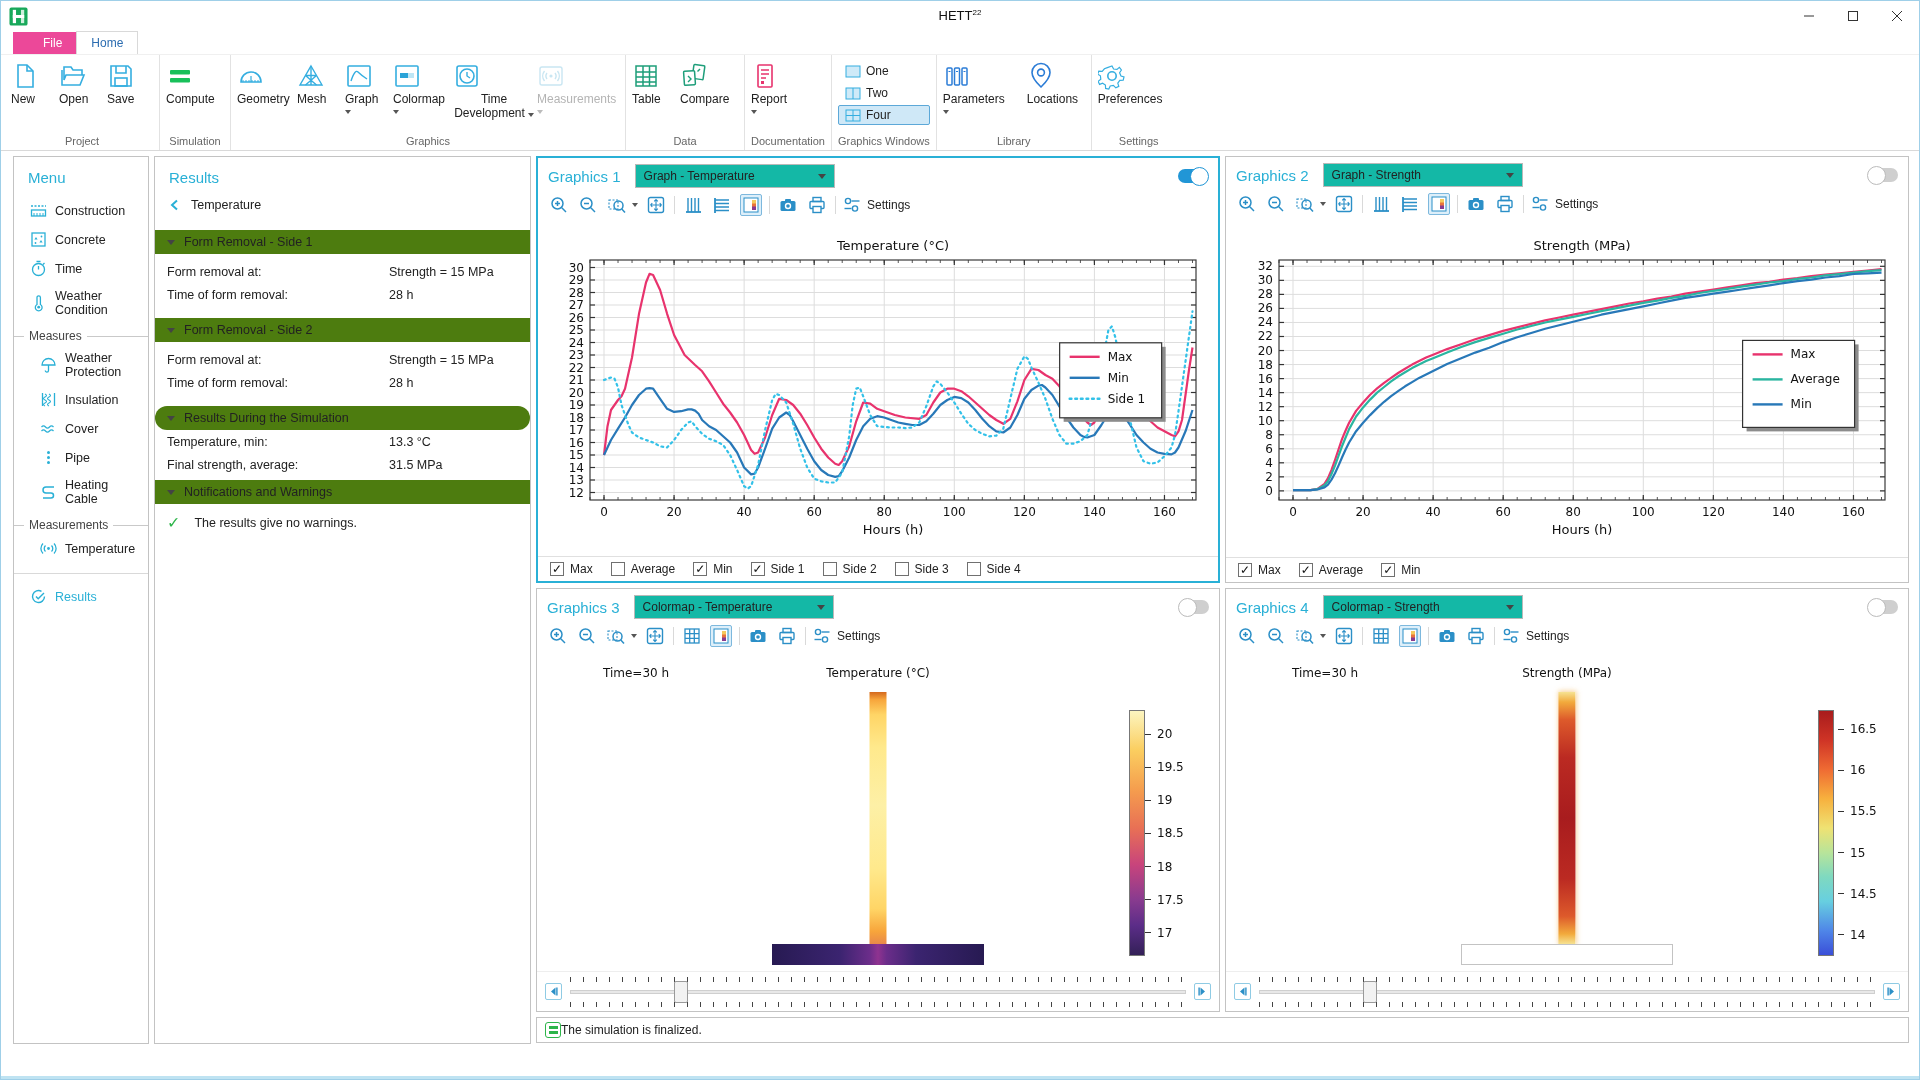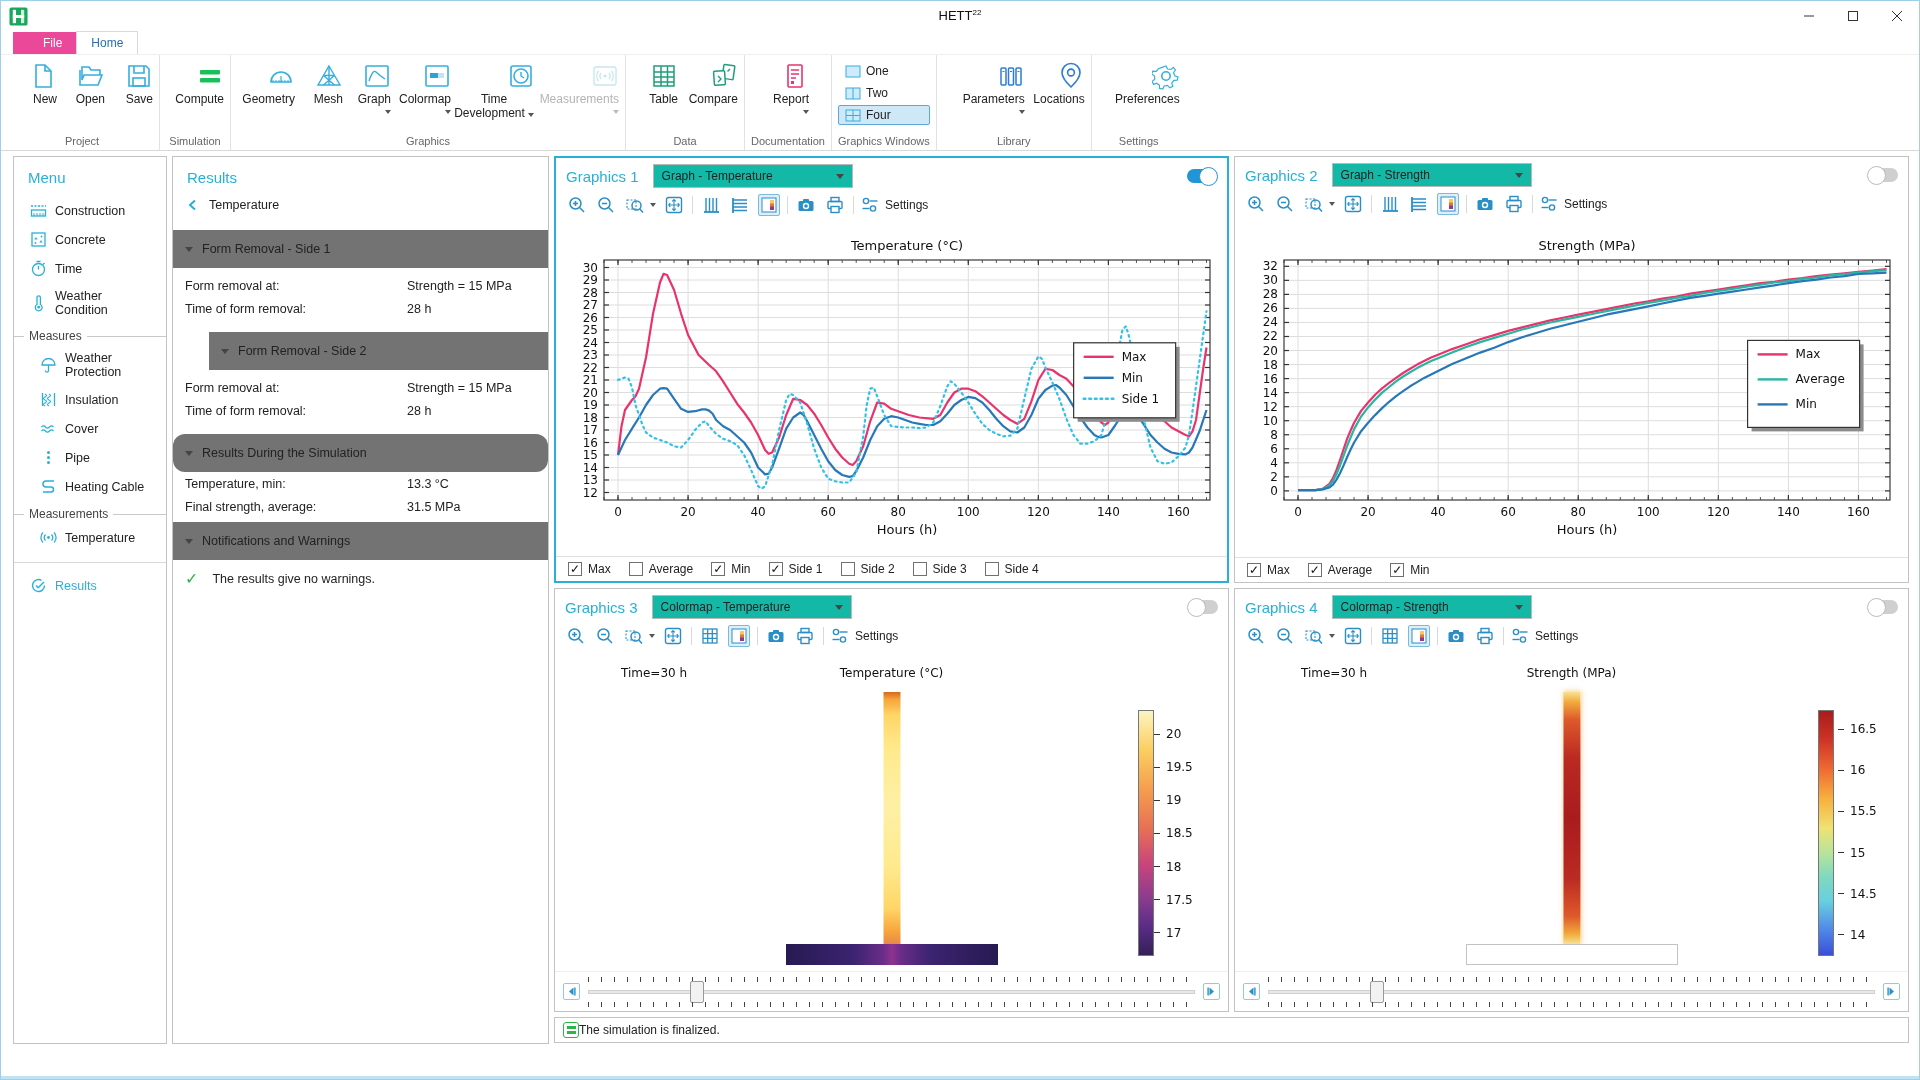--- a/index.html
+++ b/index.html
@@ -19,38 +19,38 @@
   .tabsrow { height:23px; display:flex; align-items:flex-end; padding-left:12px; background:#fff; }
   .tab { font-size:12px; padding:4px 14px; }
   .tab.file { background:#ec4899; color:#fff;padding-left:30px; }
   .tab.home { color:#2b6cb0; border:1px solid #d9d9d9; border-bottom:none; background:#fff; }
 
   
   .ribbon { height:97px; background:#fff; border-bottom:1px solid #d9d9d9; border-top:1px solid #f0f0f0; display:flex; align-items:stretch; padding:0 4px; }
   .rgroup { display:flex; flex-direction:column; justify-content:space-between; border-right:1px solid #e2e2e2; padding:4px 6px 1px; }
   .rbuttons { display:flex; align-items:flex-start; gap:2px; }
   .rglabel { text-align:center; font-size:11px; color:#666; padding:1px 0 2px; }
-  .rbtn { display:flex; flex-direction:column; align-items:flex-end; width:58px; padding-top:3px; font-size:12px; color:#222; line-height:1.15; text-align:center; }
+  .rbtn { display:flex; flex-direction:column; align-items:flex-start; width:58px; padding-top:3px; font-size:12px; color:#222; line-height:1.15; text-align:center; }
   .rbtn.narrow { width:46px; }
   .rbtn.wide { width:82px; }
   .rbtn svg { width:28px; height:28px; margin-bottom:3px; color:#35aee0; }
   .rbtn .drop-arrow { width:0; height:0; border-left:3.5px solid transparent; border-right:3.5px solid transparent; border-top:4px solid #555; margin-top:3px; }
   .rbtn.disabled { color:#b4b4b4; }
   .rbtn.disabled svg { color:#c9e6f2; }
   .rbtn.disabled .drop-arrow { border-top-color:#bbb; }
   .inline-arrow { display:inline-block; width:0; height:0; border-left:3.5px solid transparent; border-right:3.5px solid transparent; border-top:4px solid #555; margin-left:3px; }
   .gw-col { display:flex; flex-direction:column; gap:2px; padding-top:2px; }
   .gw-item { display:flex; align-items:center; gap:5px; font-size:12px; padding:2px 6px; border:1px solid transparent; border-radius:2px; }
   .gw-item svg { width:16px; height:13px; color:#35aee0; }
   .gw-item.selected { background:#cfe8f7; border-color:#5ca8d8; }
 
   
   .main { position:absolute; left:12px; top:155px; width:1896px; height:888px; display:flex; gap:5px; background:#fff; }
   .panel { background:#fff; border:1px solid #c3c3c3; }
-  .menu-panel { width:154px; padding:10px 0; }
+  .menu-panel { width:136px; padding:10px 0; }
   .results-panel { width:377px; }
   .right { flex:1; display:flex; flex-direction:column; gap:5px; }
   .ggrid { display:grid; grid-template-columns:1fr 1fr; grid-template-rows:427px 424px; gap:5px; }
 
   .cyan-title { color:#29b0d6; font-size:15px; }
 
   
   .menu-title { padding:2px 14px 10px; }
   .mitem { display:flex; align-items:center; gap:8px; font-size:12.5px; color:#222; padding:6px 8px 6px 16px; }
   .mitem.sub { padding-left:26px; }
@@ -59,21 +59,21 @@
   .msection::before { content:""; width:10px; border-top:1px solid #c9c9c9; margin-right:5px; }
   .msection::after { content:""; flex:1; border-top:1px solid #c9c9c9; margin-left:5px; }
   .mdivider { border-top:1px solid #d9d9d9; margin:10px 0 8px; }
   .mitem.results { color:#29b0d6; }
   .mitem.results svg { color:#29b0d6; }
 
   
   .res-title { padding:12px 14px 10px; }
   .backrow { display:flex; align-items:center; gap:10px; font-size:12.5px; padding:2px 14px 12px; }
   .backrow svg { width:12px; height:12px; color:#29b0d6; }
-  .sechdr { display:flex; align-items:center; gap:9px; background:#737373; font-size:12.5px; color:#222; padding:12px 12px; margin-top:6px; }
+  .sechdr { display:flex; align-items:center; gap:9px; background:#4d7c0f; font-size:12.5px; color:#222; padding:5px 12px; margin-top:6px; }
   .sechdr .tri { width:0; height:0; border-left:4px solid transparent; border-right:4px solid transparent; border-top:5px solid #444; }
   .kv { display:flex; font-size:12.5px; padding:5px 12px 4px; }
   .kv .k { width:222px; color:#222; }
   .kv .v { color:#222; }
   .warnrow { display:flex; align-items:center; gap:14px; font-size:12.5px; padding:9px 12px; }
   .warnrow .check { color:#2db54a; font-size:16px; }
 
   
   .gpanel { background:#fff; border:1px solid #c3c3c3; display:flex; flex-direction:column; overflow:hidden; }
   .gpanel.selected { border:2px solid #29b0d6; }
@@ -473,21 +473,21 @@
     </div>
     <div class="kv" style="margin-top:6px;">
       <span class="k">Form removal at:</span>
         <span class="v">Strength = 15 MPa</span>
     </div>
     <div class="kv">
       <span class="k">Time of form removal:</span>
         <span class="v">28 h</span>
     </div>
 
-    <div class="sechdr" style="margin-top:12px;margin-left:36px;">
+    <div class="sechdr" style="margin-top:12px;">
       <span class="tri"></span>
       <span>Form Removal - Side 2</span>
     </div>
     <div class="kv" style="margin-top:6px;">
       <span class="k">Form removal at:</span>
         <span class="v">Strength = 15 MPa</span>
     </div>
     <div class="kv">
       <span class="k">Time of form removal:</span>
         <span class="v">28 h</span>

